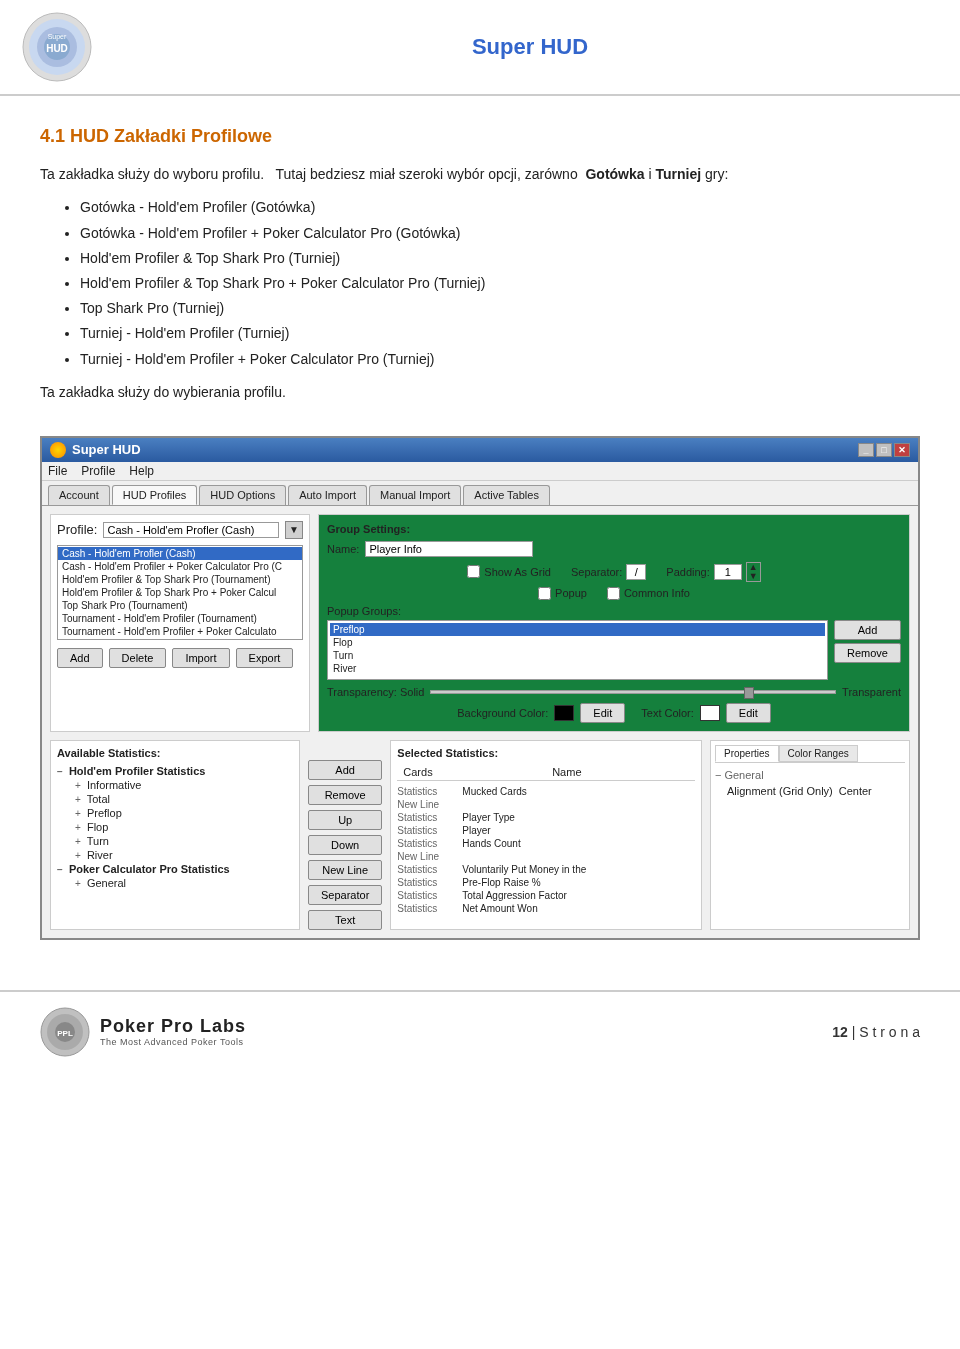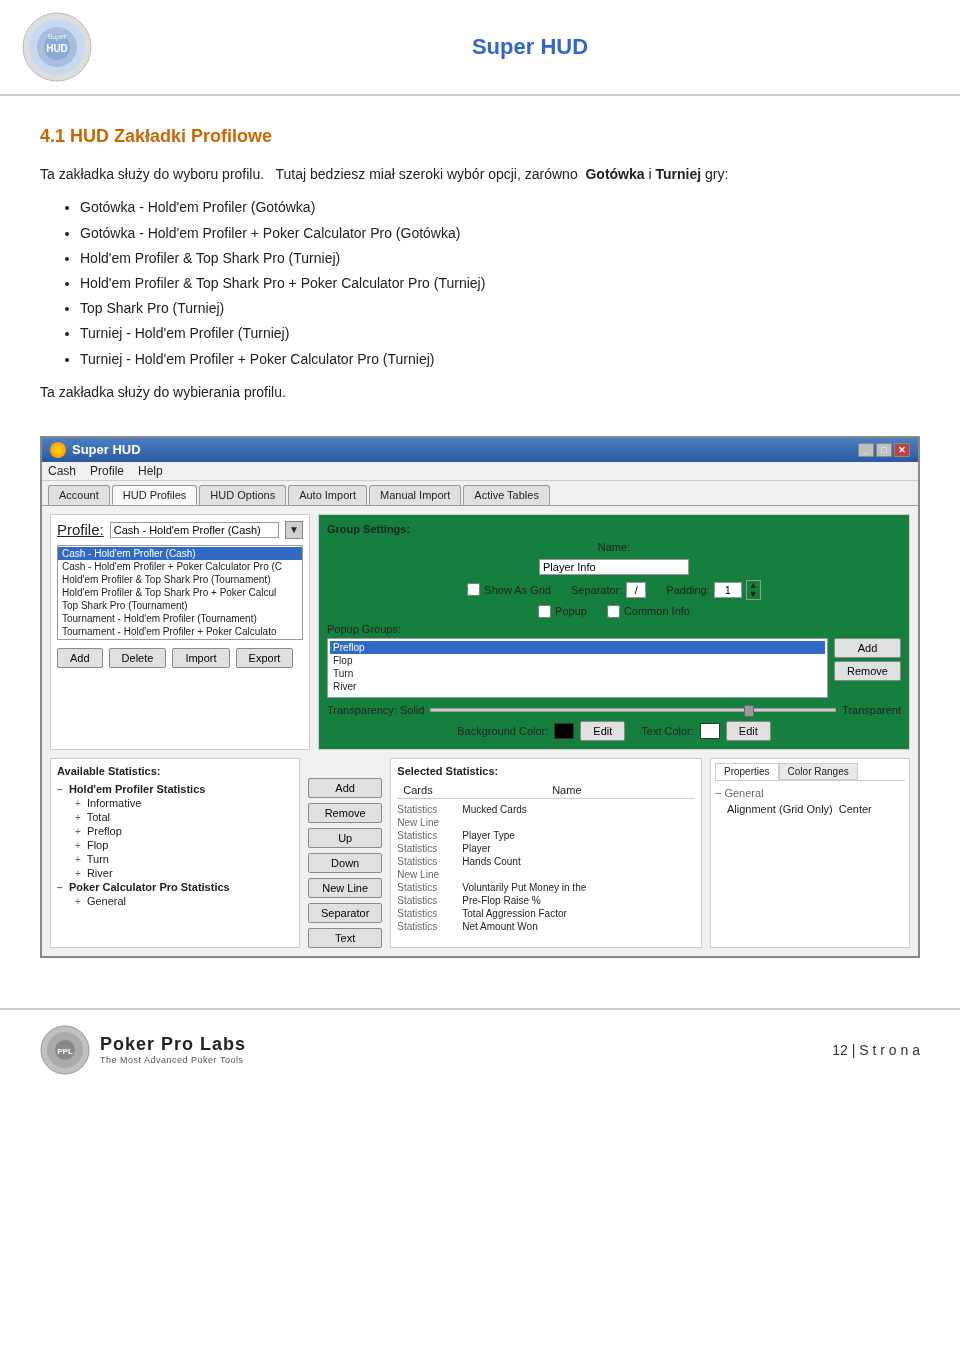--- a/index.html
+++ b/index.html
@@ -174,23 +174,22 @@
     }
 
     .profile-row {
       display: flex;
       align-items: center;
       gap: 6px;
       margin-bottom: 6px;
     }
 
     .profile-label {
-      font-size: 15px;
+      font-size: 13px;
       white-space: nowrap;
-      text-decoration: underline;
     }
 
     .profile-select {
       flex: 1;
       font-size: 11px;
       padding: 1px 3px;
       border: 1px solid #999;
       background: #fff;
     }
 
@@ -252,21 +251,20 @@
       font-size: 11px;
       font-weight: bold;
       margin-bottom: 6px;
     }
 
     .setting-row {
       display: flex;
       align-items: center;
       gap: 6px;
       margin-bottom: 5px;
-      flex-direction: column;
     }
 
     .text-input {
       padding: 1px 3px;
       border: 1px solid #999;
       font-size: 11px;
     }
 
     .checkbox-row {
       display: flex;
@@ -534,21 +532,21 @@
       color: #555;
       letter-spacing: 0.5px;
     }
 
     .page-num {
       font-size: 14px;
       color: #333;
     }
 
     .page-num strong {
-      font-weight: normal;
+      font-weight: bold;
     }
   </style>
 </head>
 <body>
 
 <div class="header">
   <div class="header-logo">
     
     <svg width="70" height="70" viewBox="0 0 70 70">
       <circle cx="35" cy="35" r="34" fill="#ddd" stroke="#bbb" stroke-width="1"></circle>
@@ -591,21 +589,21 @@
         <span>Super HUD</span>
       </div>
       <div class="titlebar-controls">
         <div class="titlebar-btn">_</div>
         <div class="titlebar-btn">□</div>
         <div class="titlebar-btn" style="background:#c04040;color:white;">✕</div>
       </div>
     </div>
 
     <div class="app-menubar">
-      <span>Cash</span>
+      <span>File</span>
       <span>Profile</span>
       <span>Help</span>
     </div>
 
     <div class="app-tabs">
       <div class="tab">Account</div>
       <div class="tab active">HUD Profiles</div>
       <div class="tab">HUD Options</div>
       <div class="tab">Auto Import</div>
       <div class="tab">Manual Import</div>
@@ -639,21 +637,21 @@
             <button class="btn">Import</button>
             <button class="btn">Export</button>
           </div>
         </div>
 
         <div class="right-panel">
           <div class="group-settings-title">Group Settings:</div>
 
           <div class="setting-row">
             <label>Name:</label>
-            <input type="text" class="text-input" value="Player Info" style="width: 150px;">
+            <input type="text" class="text-input" value="Player Info" style="width: 168px;">
           </div>
 
           <div class="checkbox-row">
             <div class="checkbox-item">
               <input type="checkbox" style="">
               <span>Show As Grid</span>
             </div>
             <div class="checkbox-item">
               <span>Separator:</span>
               <input type="text" class="text-input" value="/" style="width: 20px; text-align: center;">

